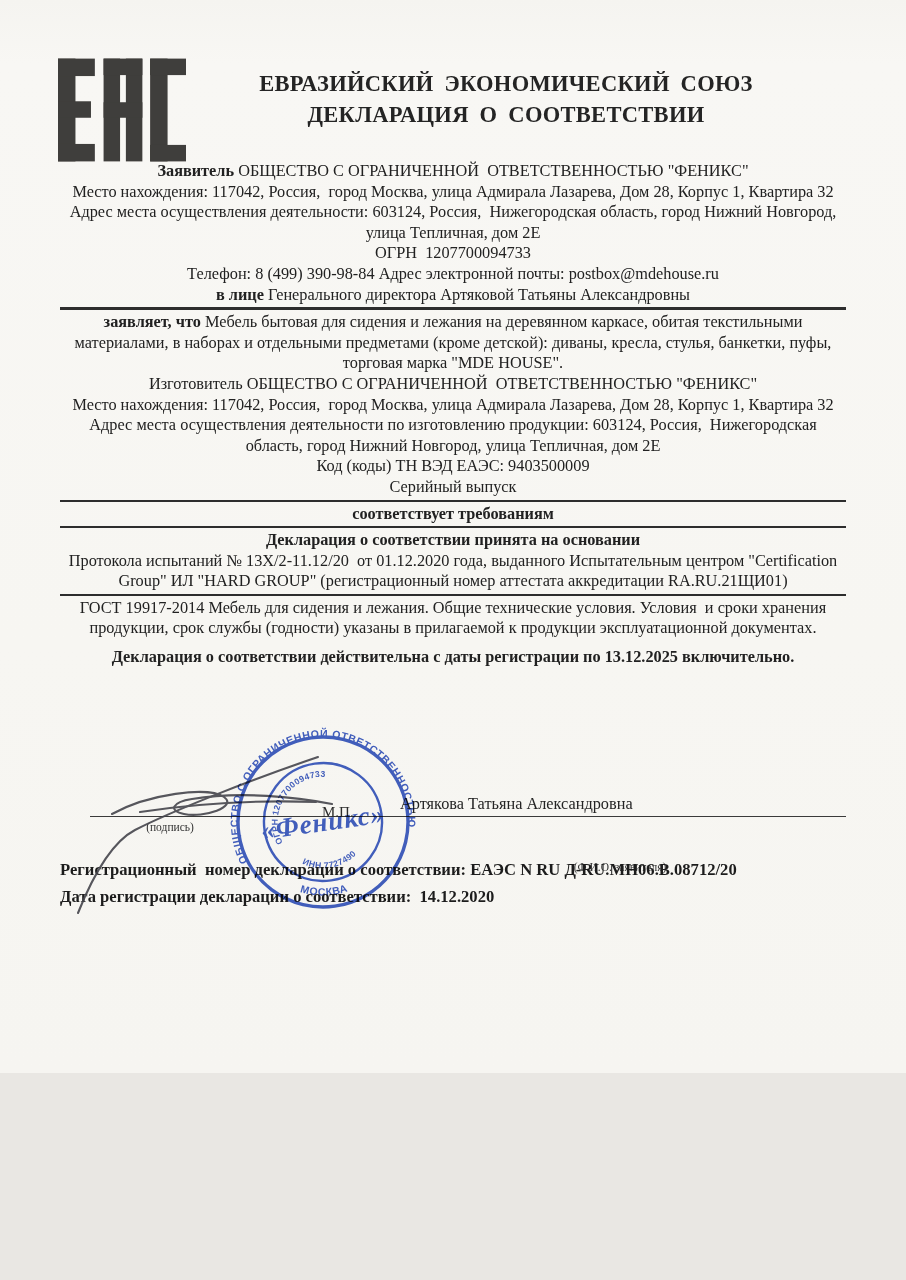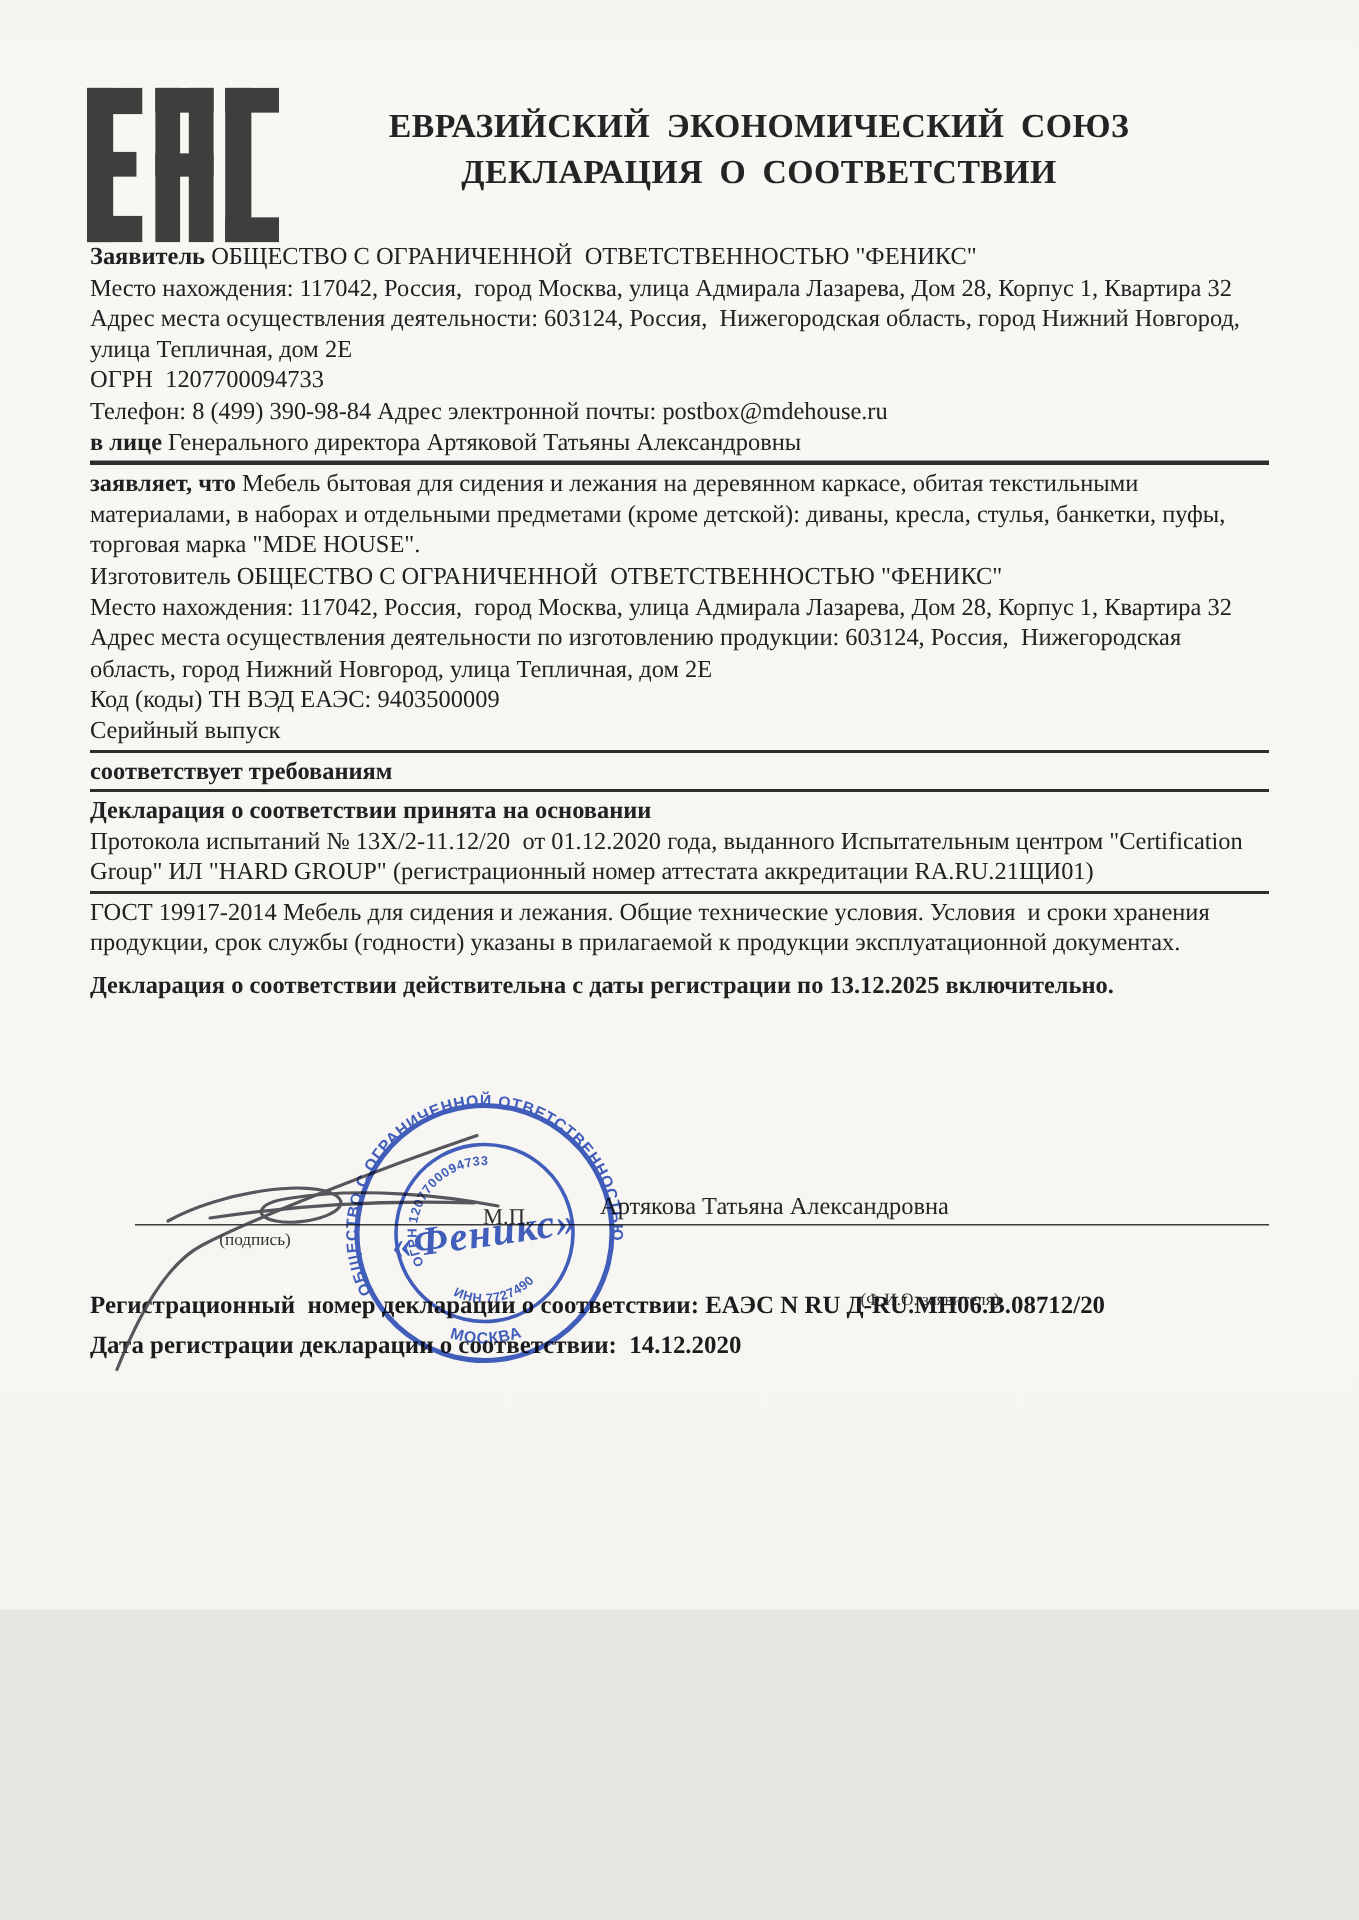--- a/index.html
+++ b/index.html
@@ -9,21 +9,21 @@
     font-family:"Liberation Serif","DejaVu Serif",serif;color:#212121;overflow:hidden;
   }
   
   .eac{position:absolute;left:58px;top:57px;width:128px;height:106px;}
   
   .titles{
     position:absolute;left:150px;top:68px;width:712px;text-align:center;
     font-weight:bold;font-size:22.5px;line-height:31px;letter-spacing:.3px;word-spacing:5px;color:#242424;
   }
   
-  .body-flow{position:absolute;left:60px;top:161px;width:786px;font-size:16.3px;line-height:20.6px;}
+  .body-flow{position:absolute;left:60px;top:161px;width:786px;font-size:16.3px;line-height:20.6px;text-align:center;}
   .body-flow p{margin:0;white-space:pre-wrap;}
   .seg-b{font-weight:bold;}
   .rule{height:0;border-top:2px solid #2d2d2d;margin:2px 0 2px;}
   .rule.thick{border-top-width:3px;}
   .spacer{height:8px;}
   
   .sig-line{position:absolute;left:90px;top:816px;width:756px;height:0;border-top:1.6px solid #3a3a3a;}
   .sig-caption{position:absolute;font-size:11.5px;color:#333;text-align:center;white-space:nowrap;}
   .cap-podpis{left:110px;top:821px;width:120px;}
   .cap-fio{left:500px;top:821px;width:240px;margin-top:40px;}

